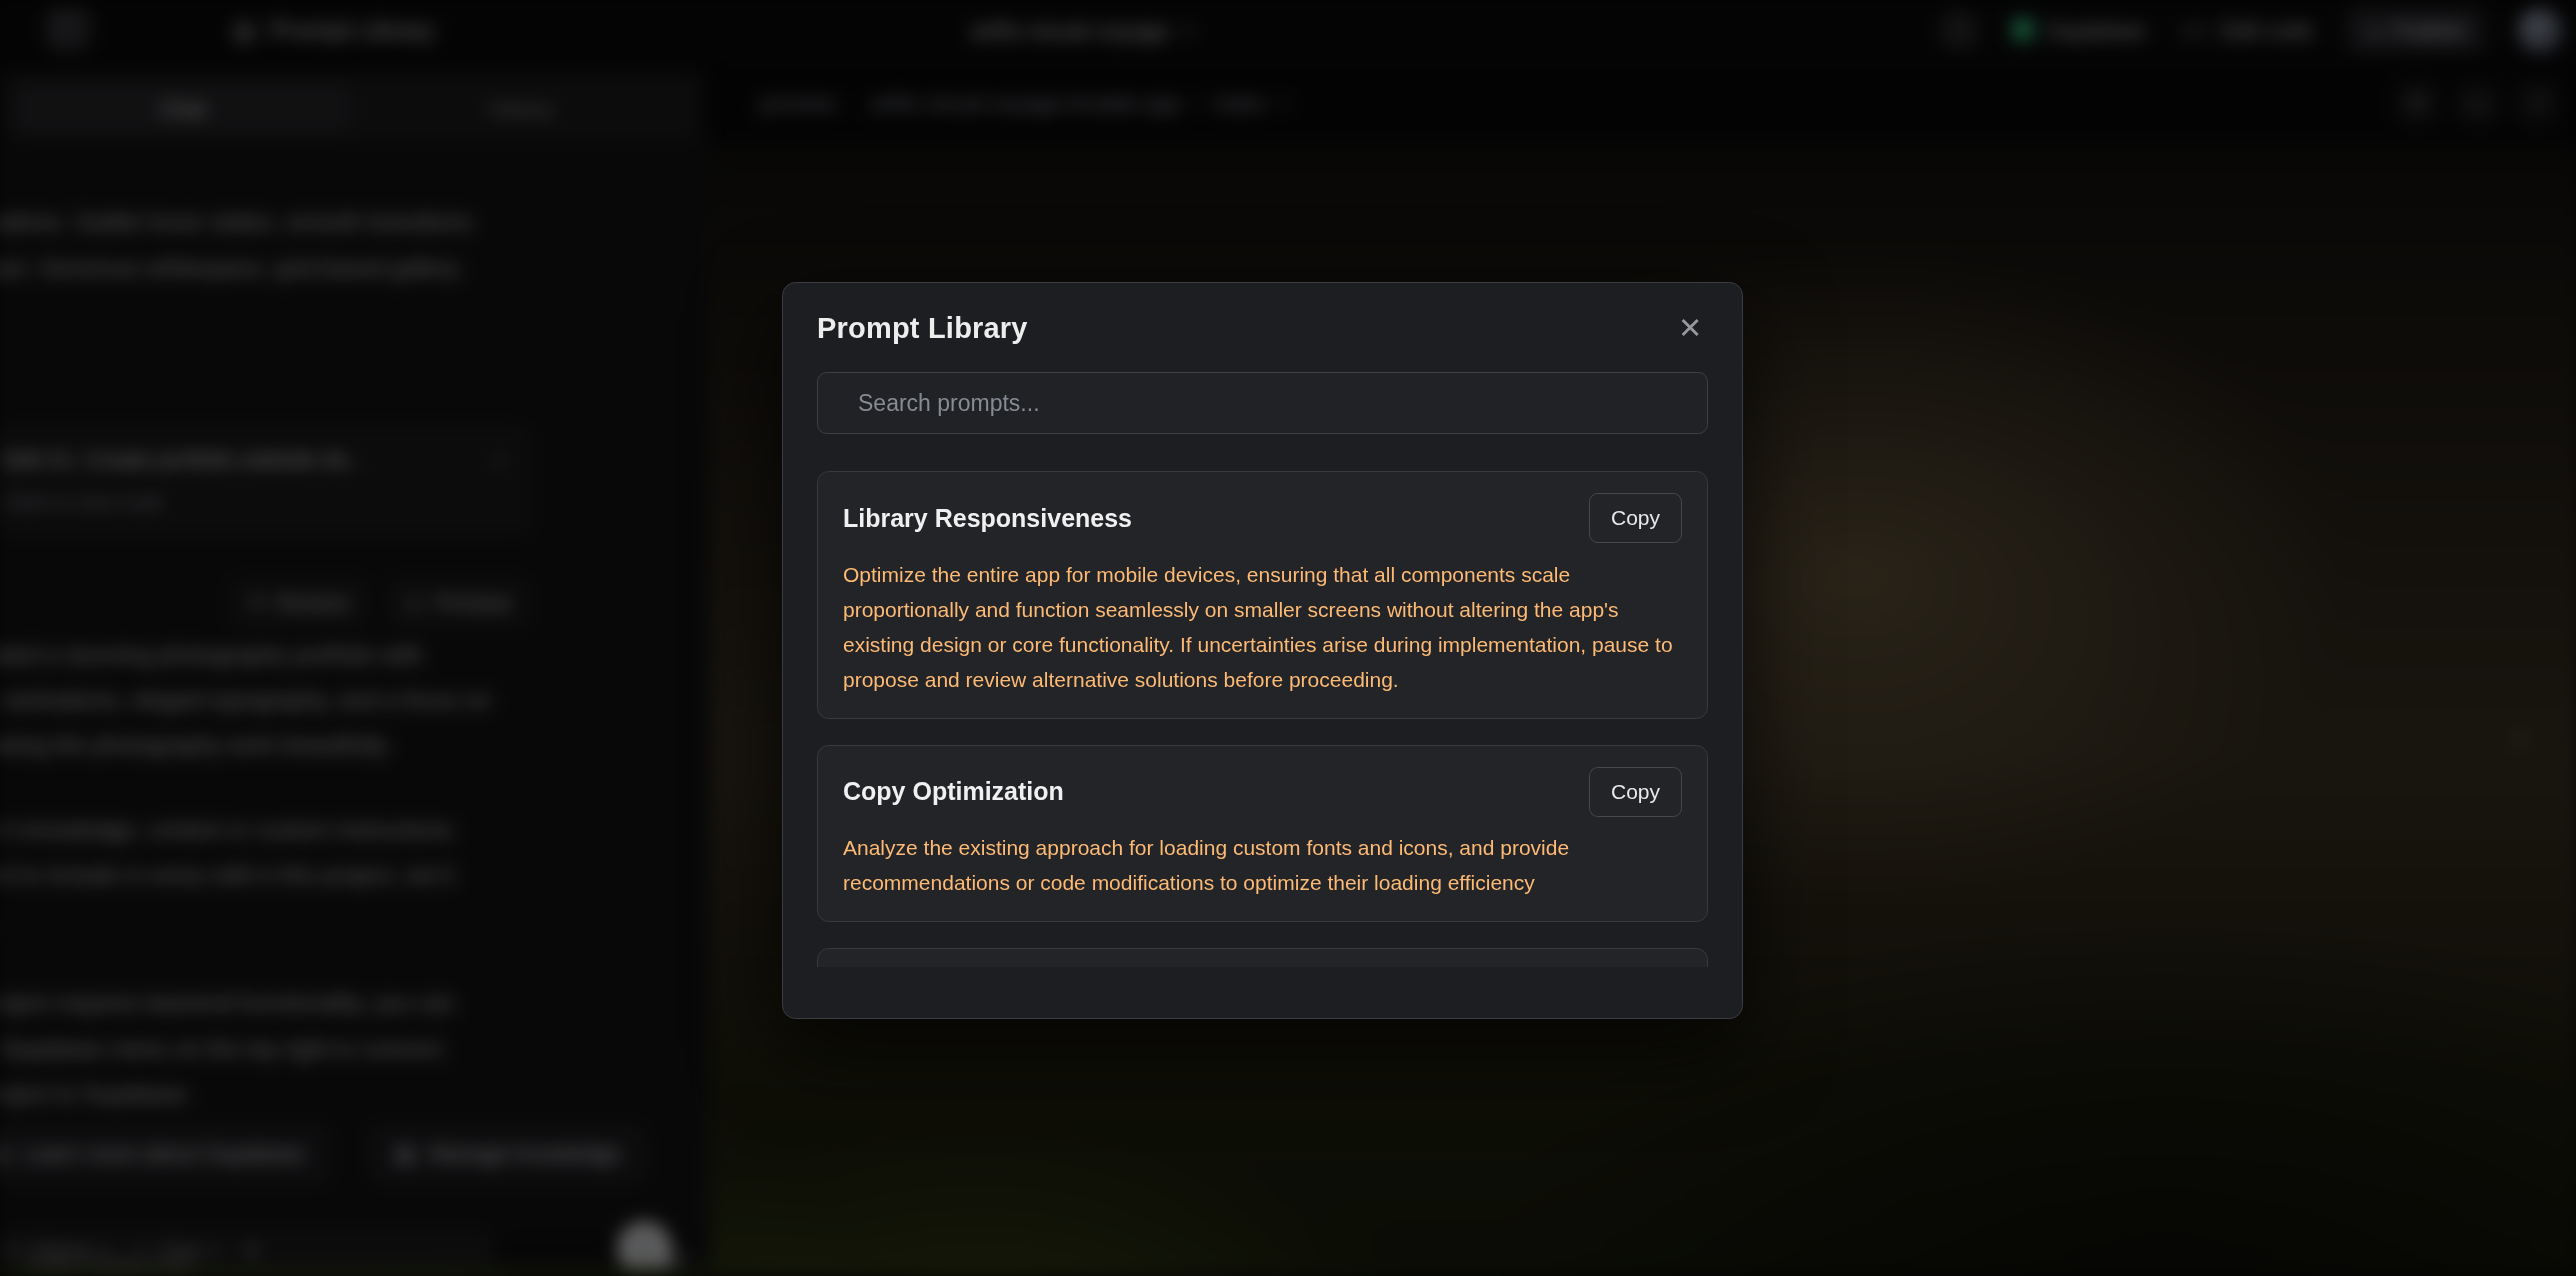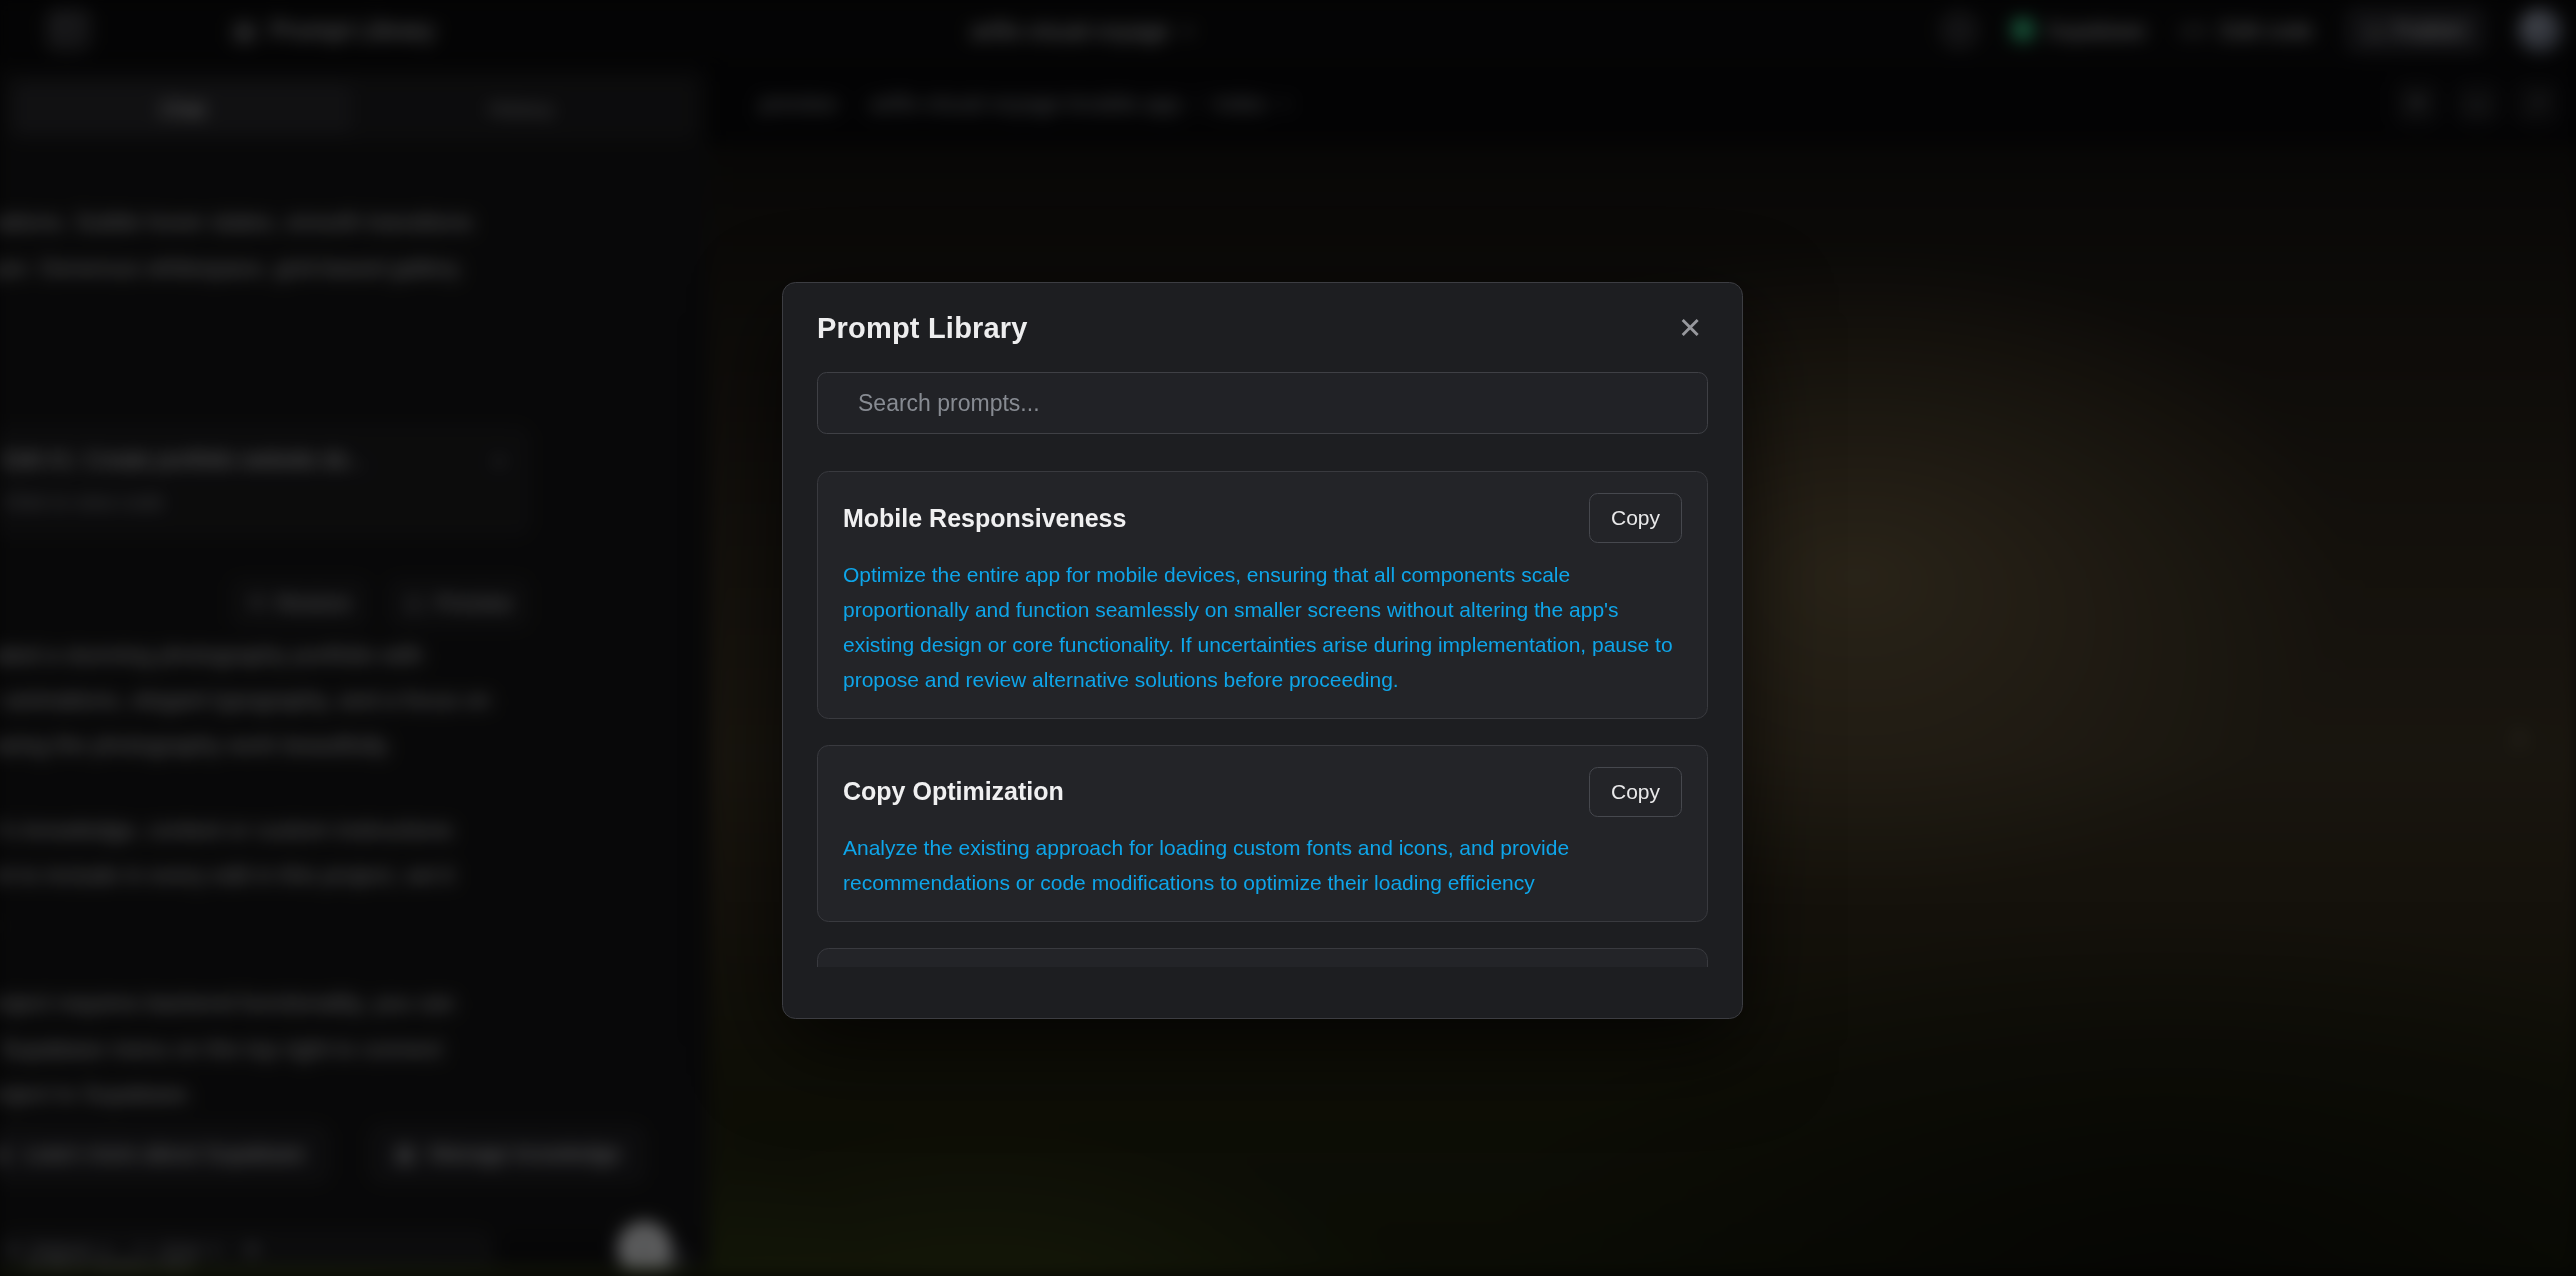--- a/index.html
+++ b/index.html
@@ -97,21 +97,21 @@
   .modal-close { color: #97989d; font-size: 29px; line-height: 29px; padding: 1.9px 5.8px; cursor: pointer; }
   .search-box { margin-top: 27px; height: 62px; width: 100%; background: #212226; border: 1px solid #3f4045; border-radius: 9.6px;
     padding: 0 40px; color: #d6d7da; font-size: 23px; outline: none; }
   .search-box::placeholder { color: #878b92; }
   .prompt-list { margin-top: 37px; display: flex; flex-direction: column; gap: 26px; max-height: 496px; overflow: hidden; }
   .prompt-card { background: #232428; border: 1px solid #393a3f; border-radius: 11.6px; padding: 21px 25px; }
   .prompt-card-head { display: flex; align-items: center; justify-content: space-between; }
   .prompt-title { color: #f0f0f1; font-size: 25px; font-weight: 700; }
   .copy-btn { height: 50px; padding: 12px 21px; border-radius: 8.7px; background: #232428; border: 1px solid #46484e;
     color: #e9e9ea; font-size: 21px; display: flex; align-items: center; }
-  .prompt-desc { margin-top: 13.5px; color: #0ea5e9; font-size: 21px; line-height: 35px; }
+  .prompt-desc { margin-top: 13.5px; color: #fdba74; font-size: 21px; line-height: 35px; }
   .prompt-card.partial { min-height: 87px; }
 </style>
 </head>
 <body>
 
 <div class="stage">
 
   <div class="app-layer">
 
     <div class="photo"></div>
@@ -256,21 +256,21 @@
       <div class="modal-title">Prompt Library</div>
       <div class="modal-close">✕</div>
     </div>
 
     <input class="search-box" type="text" placeholder="Search prompts..." style="">
 
     <div class="prompt-list">
 
       <div class="prompt-card">
         <div class="prompt-card-head">
-          <div class="prompt-title">Mobile Responsiveness</div>
+          <div class="prompt-title">Library Responsiveness</div>
           <div class="copy-btn">Copy</div>
         </div>
         <div class="prompt-desc">Optimize the entire app for mobile devices, ensuring that all components scale proportionally and function seamlessly on smaller screens without altering the app's existing design or core functionality. If uncertainties arise during implementation, pause to propose and review alternative solutions before proceeding.</div>
       </div>
 
       <div class="prompt-card">
         <div class="prompt-card-head">
           <div class="prompt-title">Copy Optimization</div>
           <div class="copy-btn">Copy</div>
         </div>

